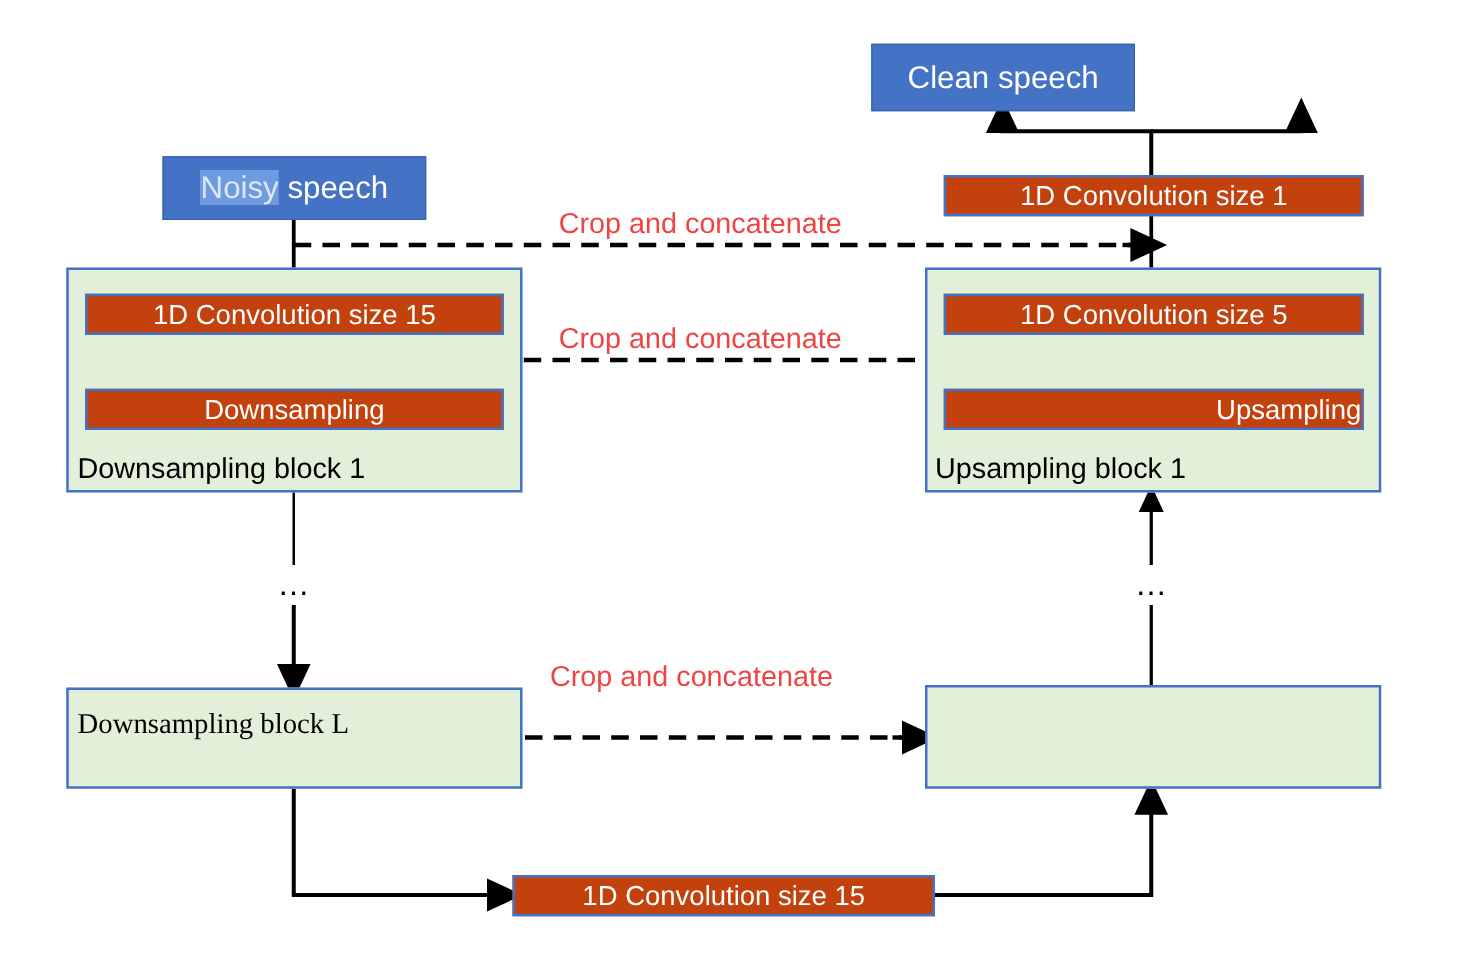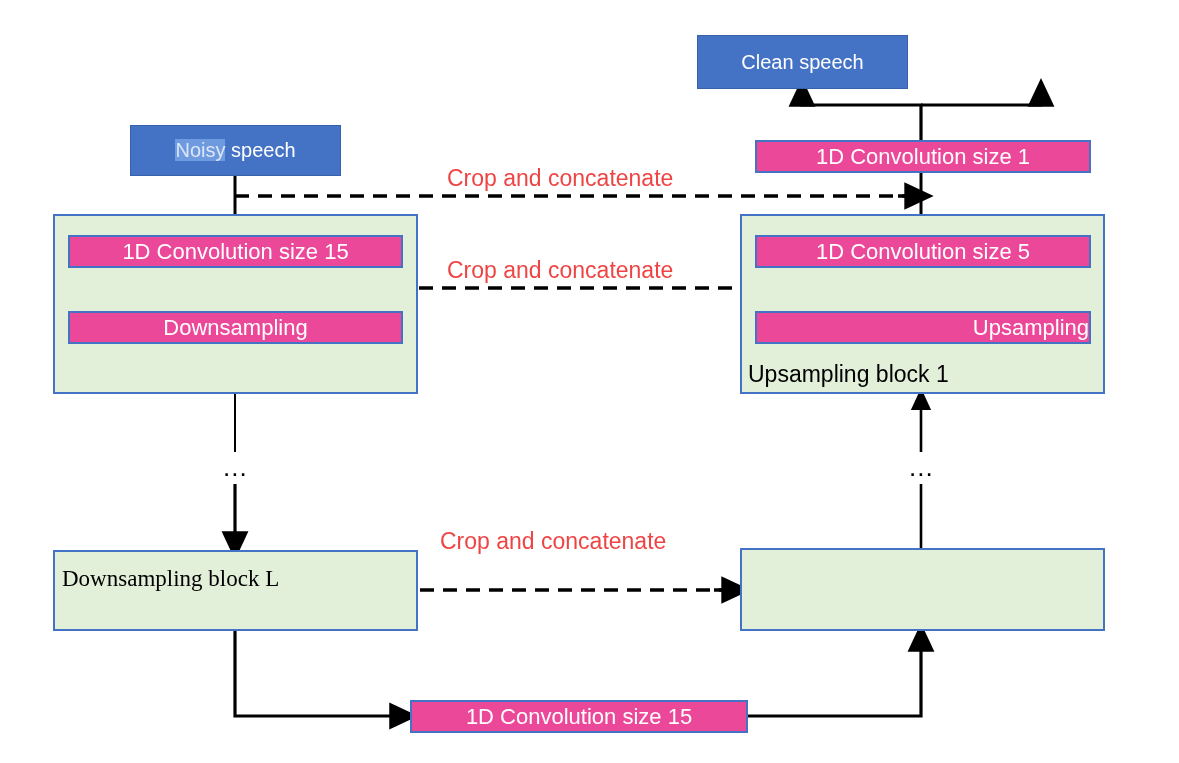--- a/index.html
+++ b/index.html
@@ -30,24 +30,24 @@
     box-sizing: border-box;
     display: flex;
     align-items: center;
     justify-content: center;
     white-space: nowrap;
   }
   .blue-box {
     background: #4472C4;
     border: 1px solid #3761AB;
     color: #ffffff;
-    font-size: 20px;
+    font-size: 25px;
   }
   .green-box {
-    background: #ec4899;
+    background: #c2410c;
     border: 2px solid #4472C4;
     color: #ffffff;
     font-size: 22px;
   }
   .pale-box {
     background: #E2EFD9;
     border: 2px solid #4472C4;
     display: block;
   }
   .block-caption {
@@ -135,20 +135,21 @@
     <span>1D Convolution size 1</span>
   </div>
 
   <div class="box pale-box" style="left:53px; top:214px; width:365px; height:180px;"></div>
   <div class="box green-box" style="left:68px; top:235px; width:335px; height:33px;">
     <span>1D Convolution size 15</span>
   </div>
   <div class="box green-box" style="left:68px; top:311px; width:335px; height:33px;">
     <span>Downsampling</span>
   </div>
+  <div class="block-caption" style="left:62px; top:361px;">Downsampling block 1</div>
 
   <div class="box pale-box" style="left:740px; top:214px; width:365px; height:180px;"></div>
   <div class="box green-box" style="left:755px; top:235px; width:336px; height:33px;">
     <span>1D Convolution size 5</span>
   </div>
   <div class="box green-box" style="left:755px; top:311px; width:336px; height:33px;justify-content:flex-end;">
     <span>Upsampling</span>
   </div>
   <div class="block-caption" style="left:748px; top:361px;">Upsampling block 1</div>
 

